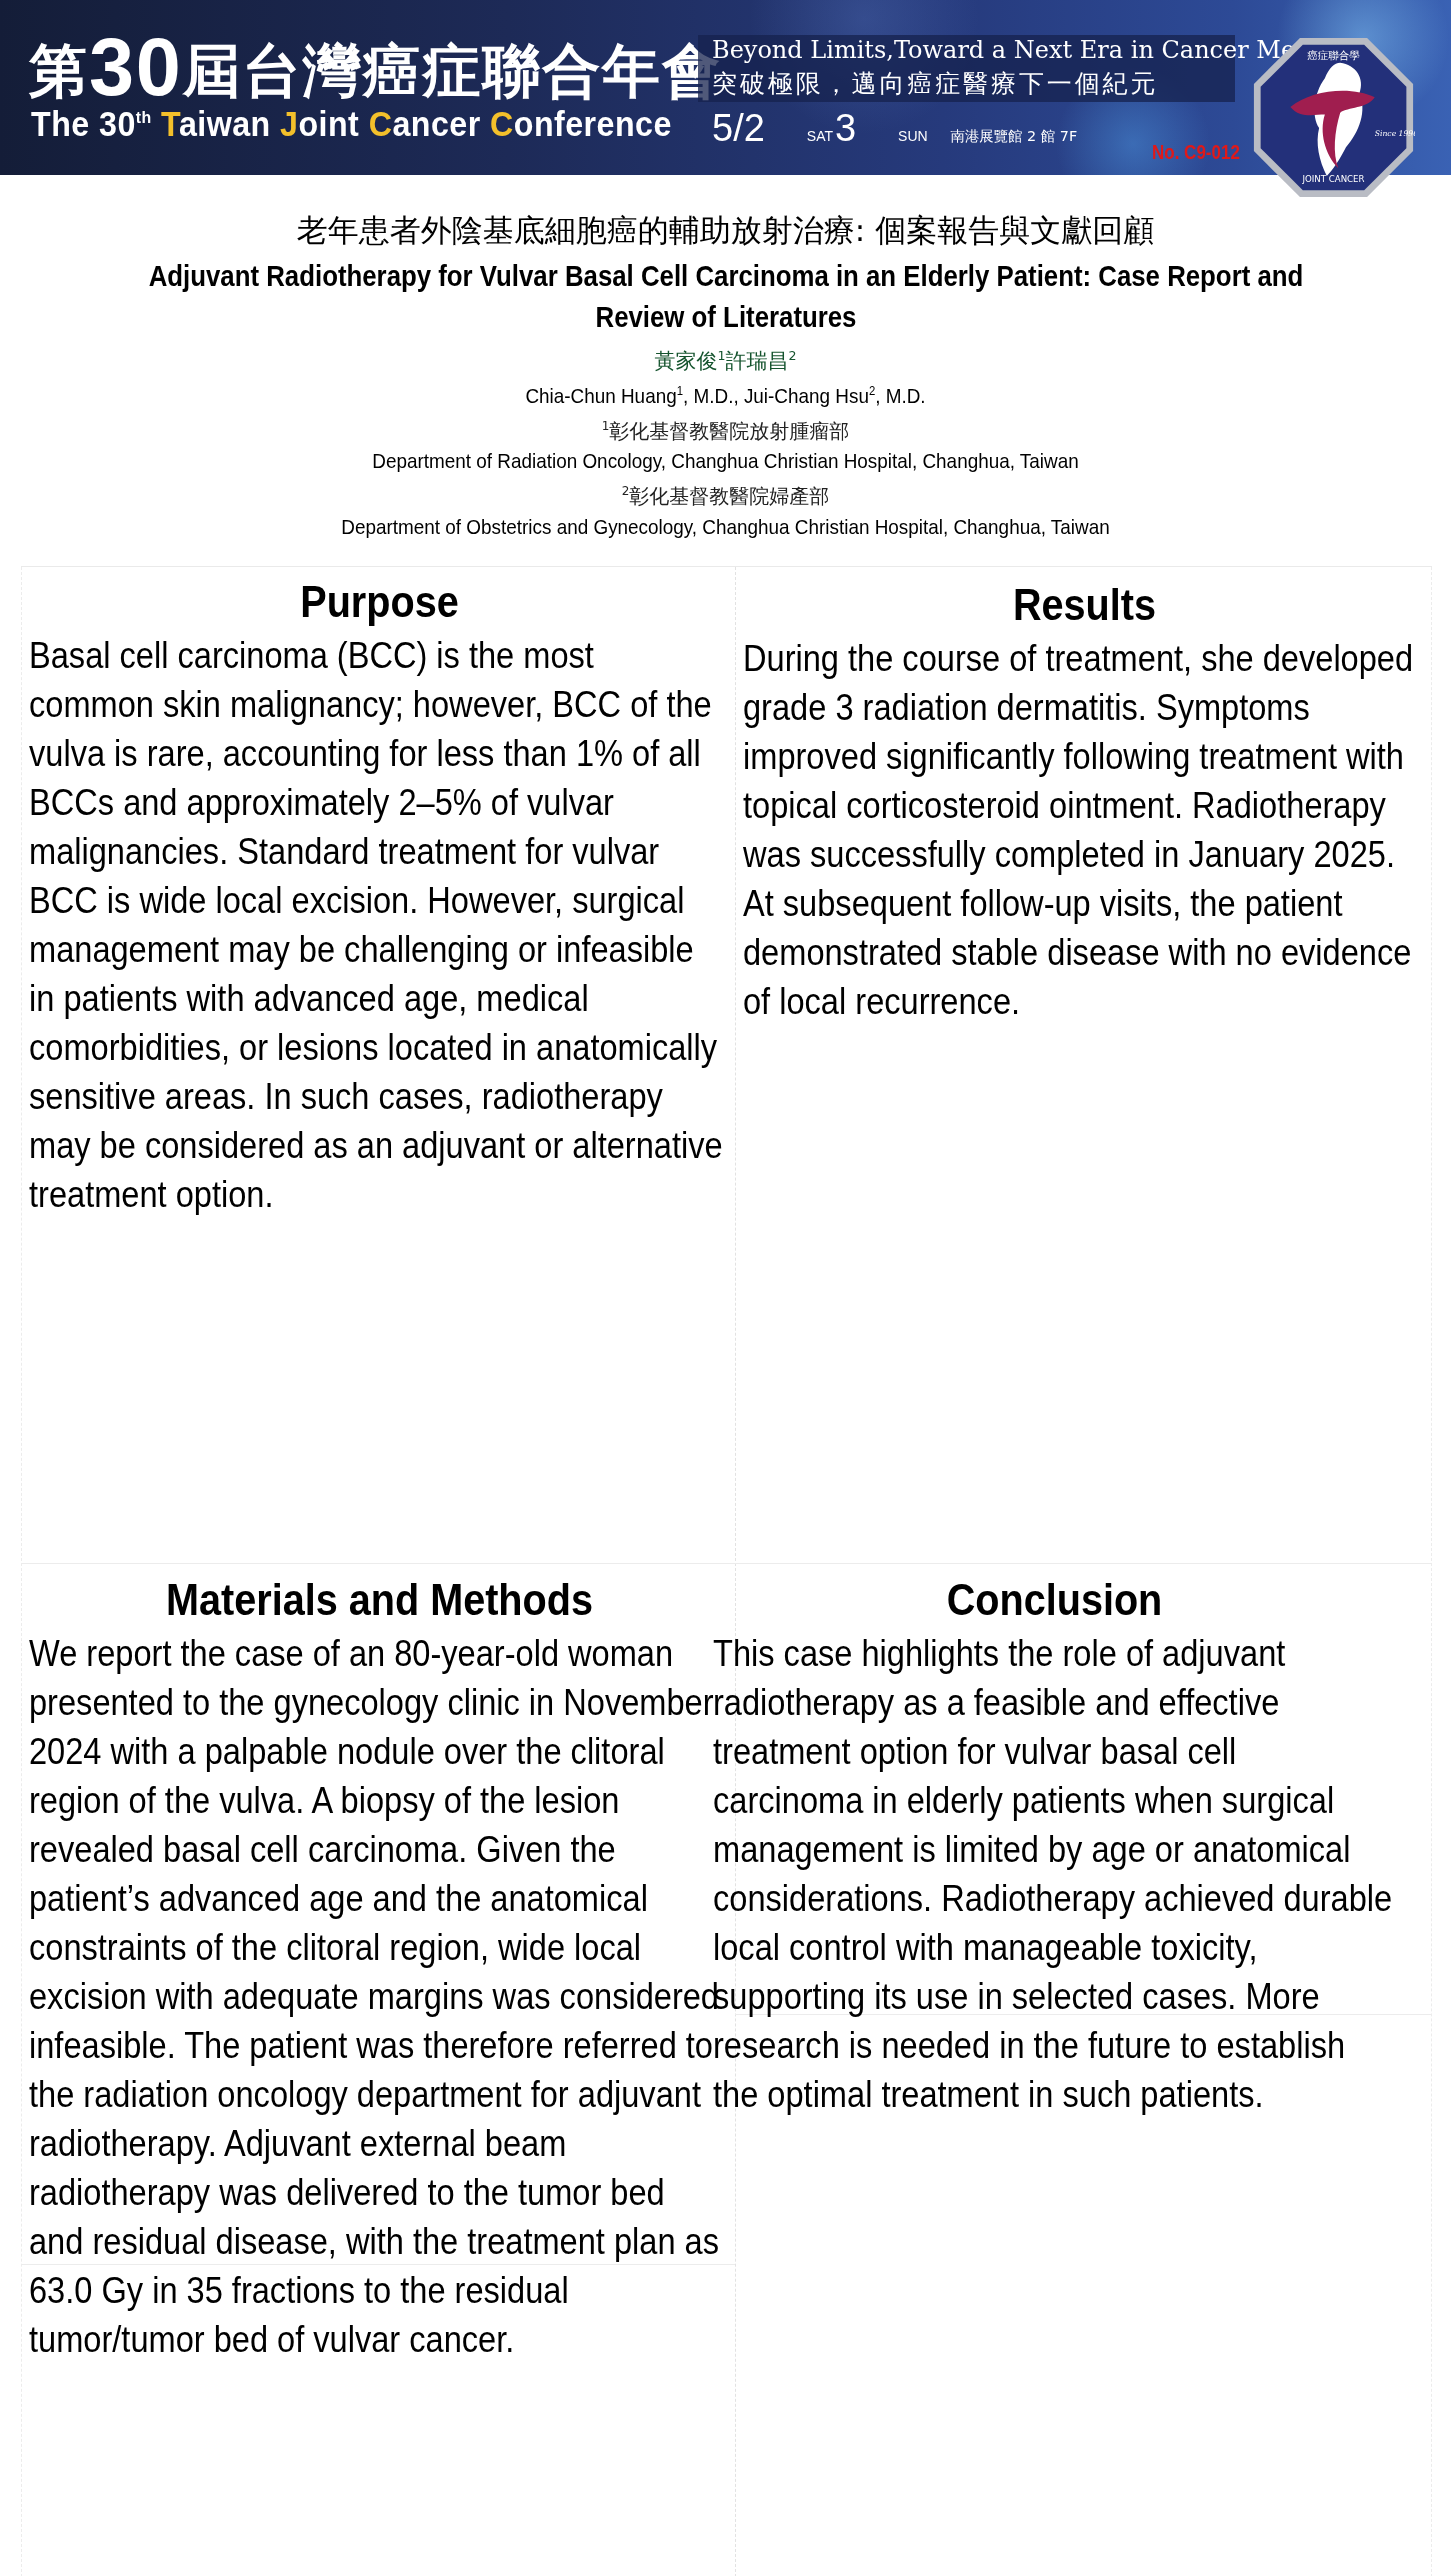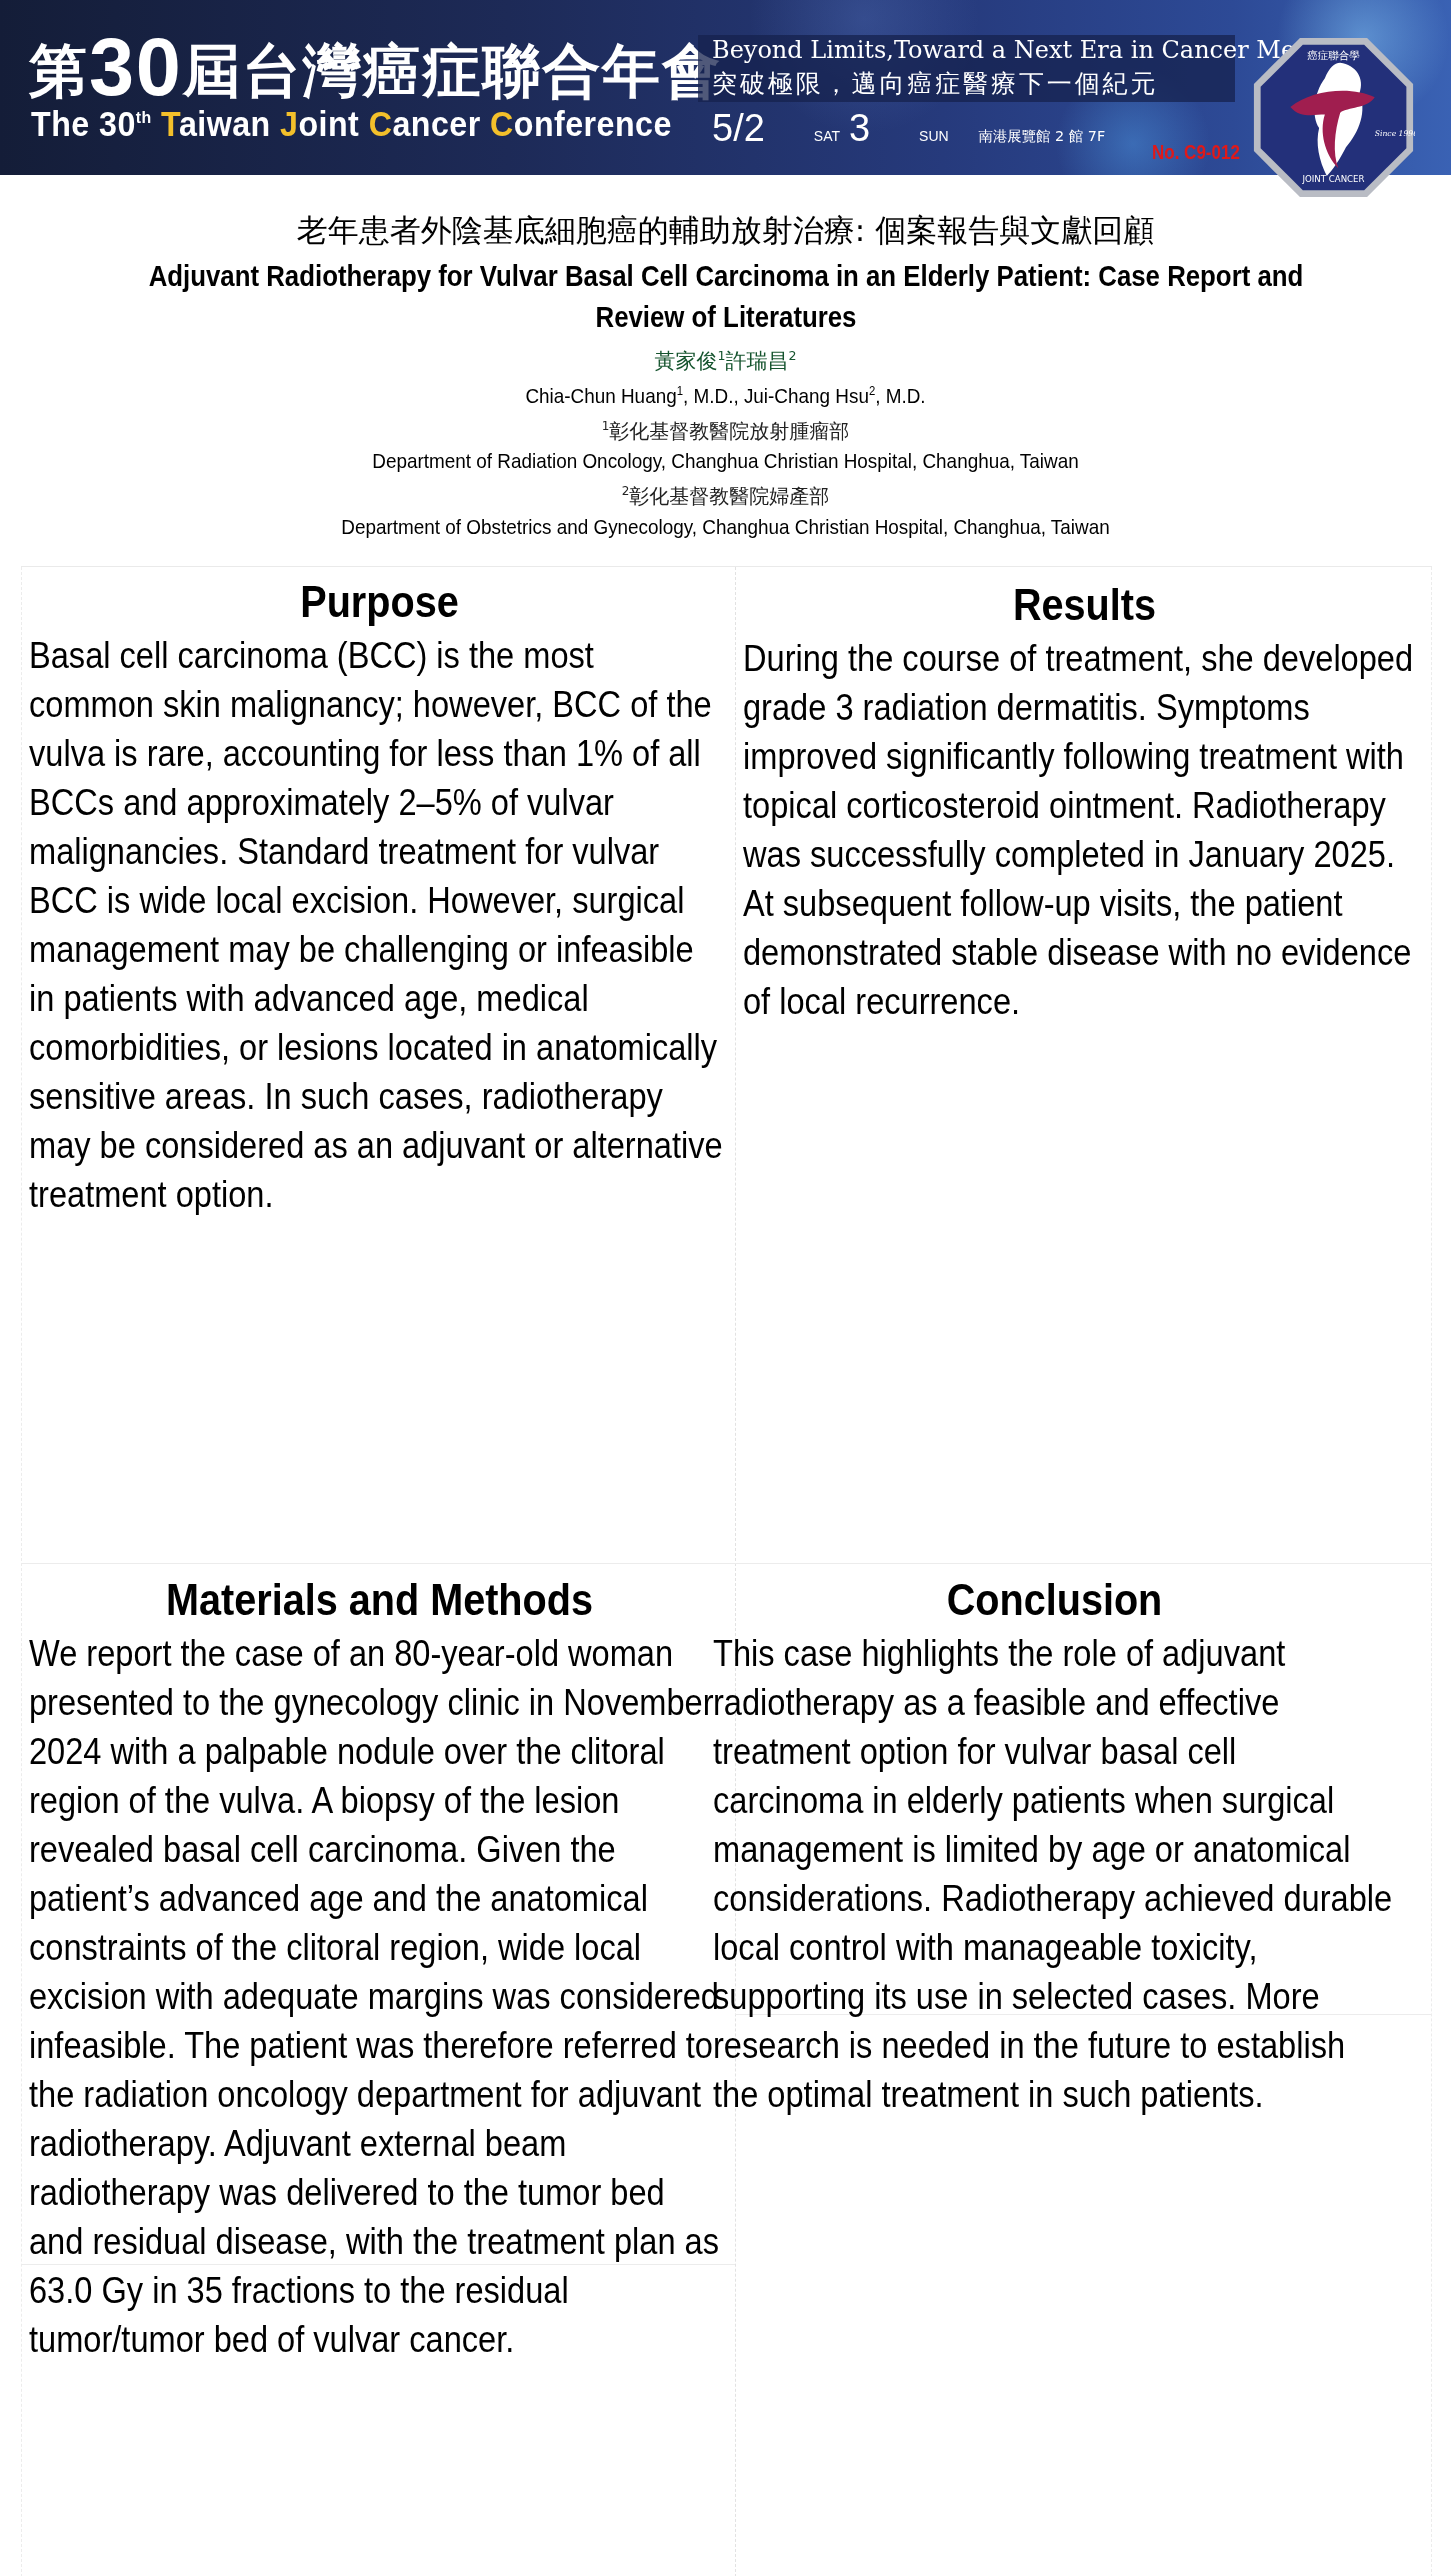--- a/index.html
+++ b/index.html
@@ -41,21 +41,21 @@
   .tagline-en {
     position: absolute; left: 712px; top: 36px; color: #fff; 
     font-family: "DejaVu Serif", serif; font-size: 24px; white-space: nowrap;
   }
   .tagline-zh {
     position: absolute; left: 712px; top: 67px; color: #fff; font-size: 25px;
     letter-spacing: 2.9px; white-space: nowrap; font-family: "DejaVu Sans", sans-serif;
   }
   .dates {
     position: absolute; left: 712px; top: 107px; color: #fff; white-space: nowrap;
-    display: flex; align-items: baseline; gap: 7px;
+    display: flex; align-items: baseline; gap: 0;
   }
   .dates .num { font-size: 38px; font-weight: 300; }
   .dates .dow { font-size: 14px; margin-right: 1.9px; margin-left: 42px; }
   .dates .venue { font-size: 14.4px; margin-left: 21px; font-family: "DejaVu Sans", sans-serif; }
   .poster-no {
     position: absolute; left: 1152px; top: 141px; color: #e01919; font-weight: bold;
     font-size: 20px; white-space: nowrap; transform: scaleX(0.85); transform-origin: left center;
   }
   .logo {
     position: absolute; left: 1252px; top: 36px; width: 163px; height: 163px; z-index: 3;

